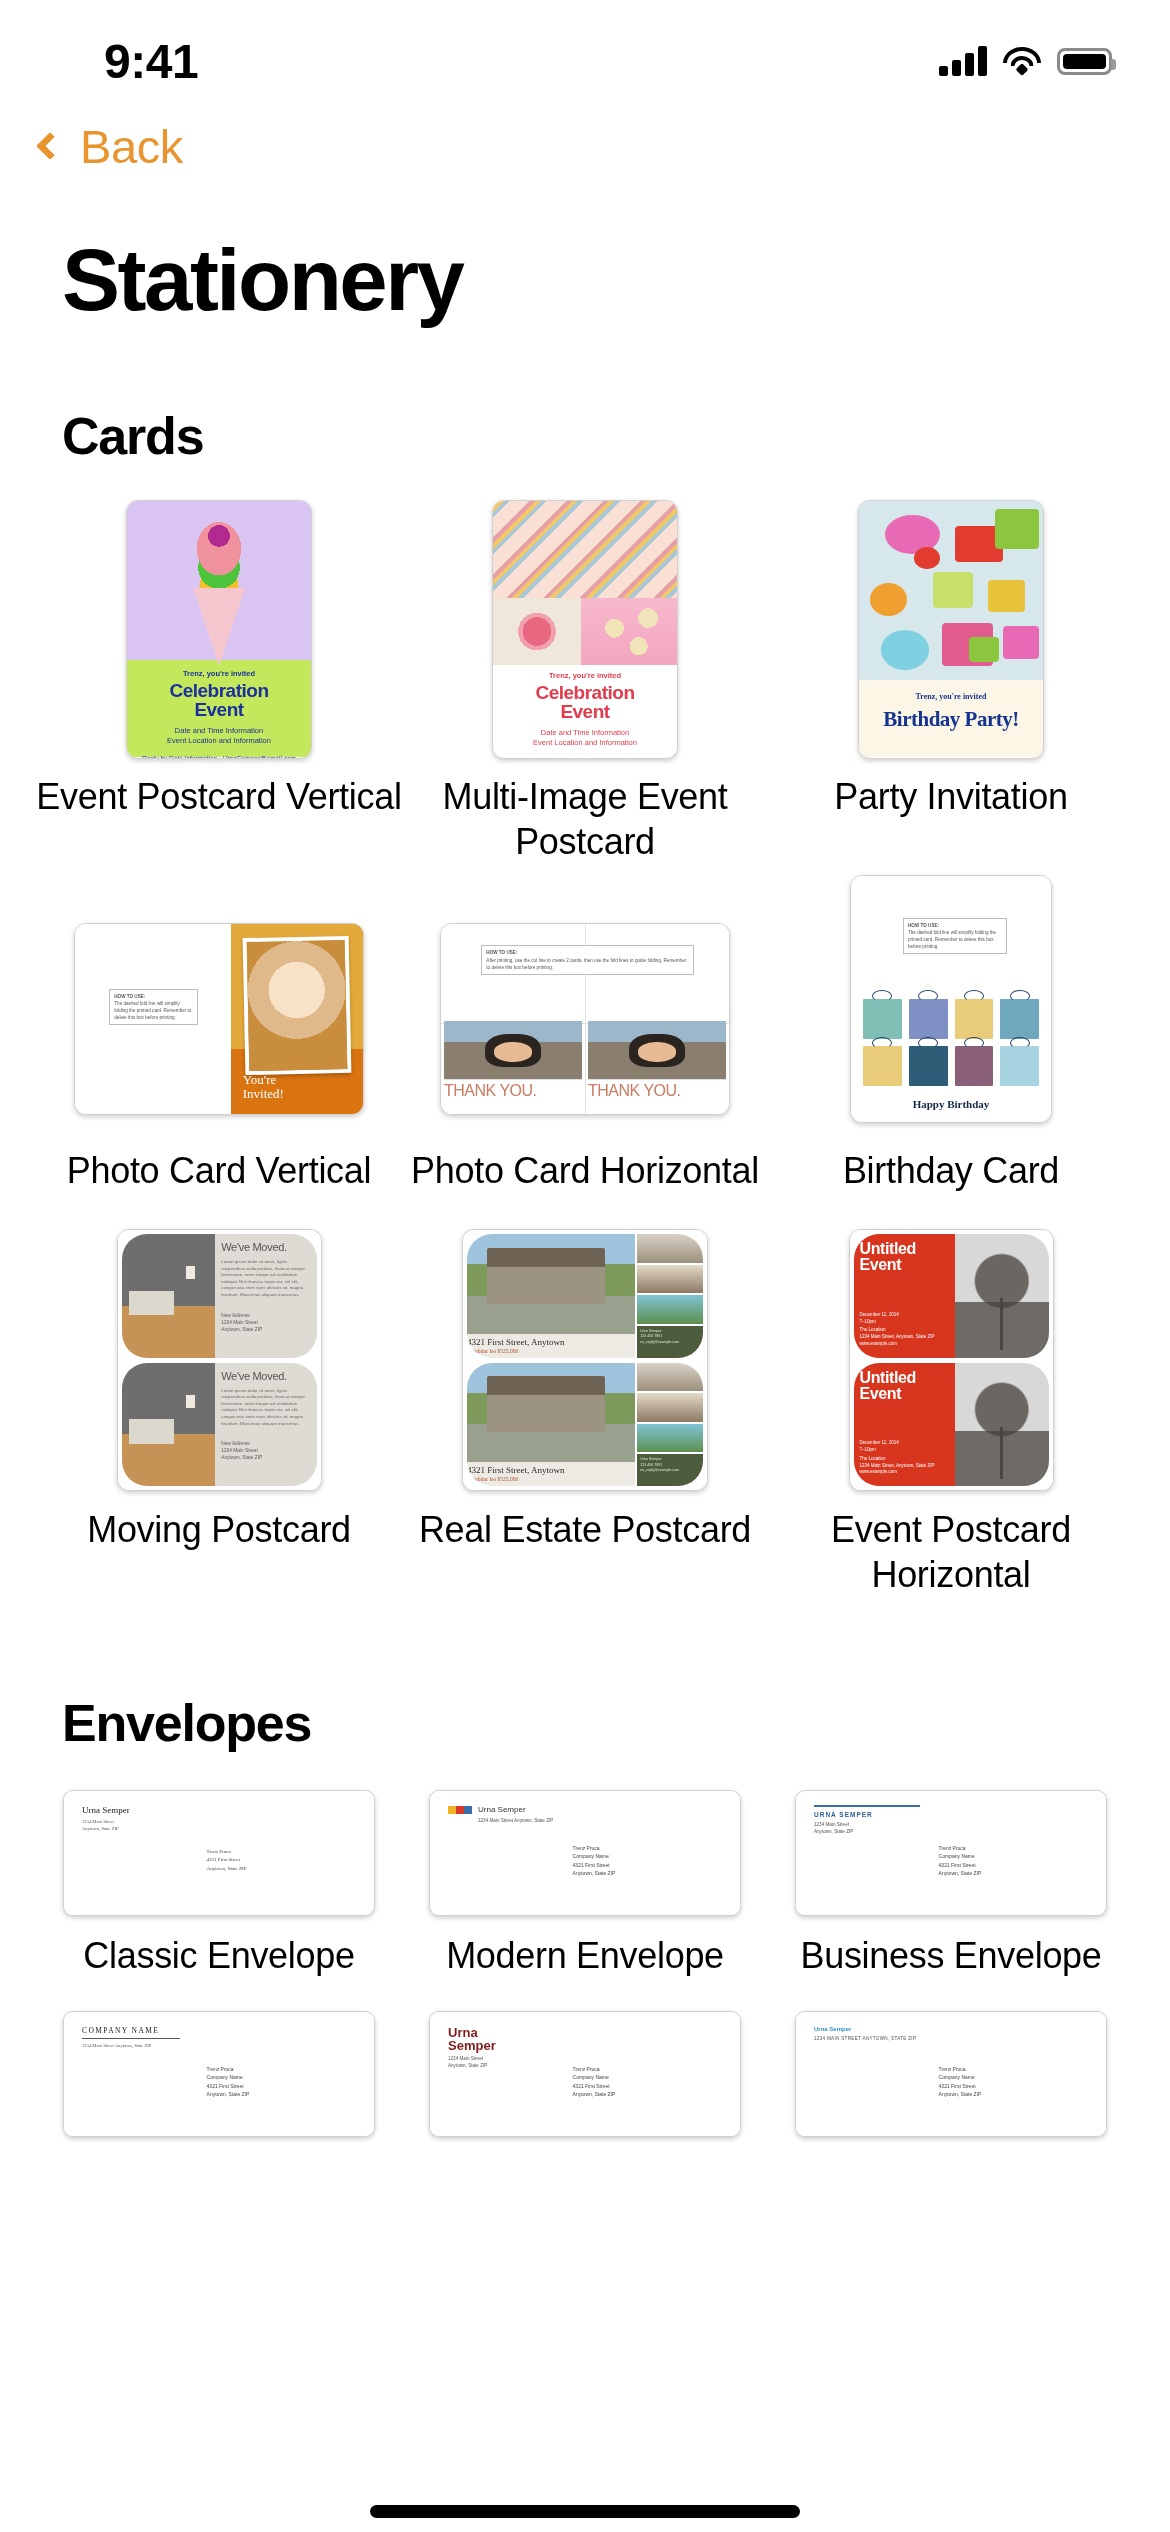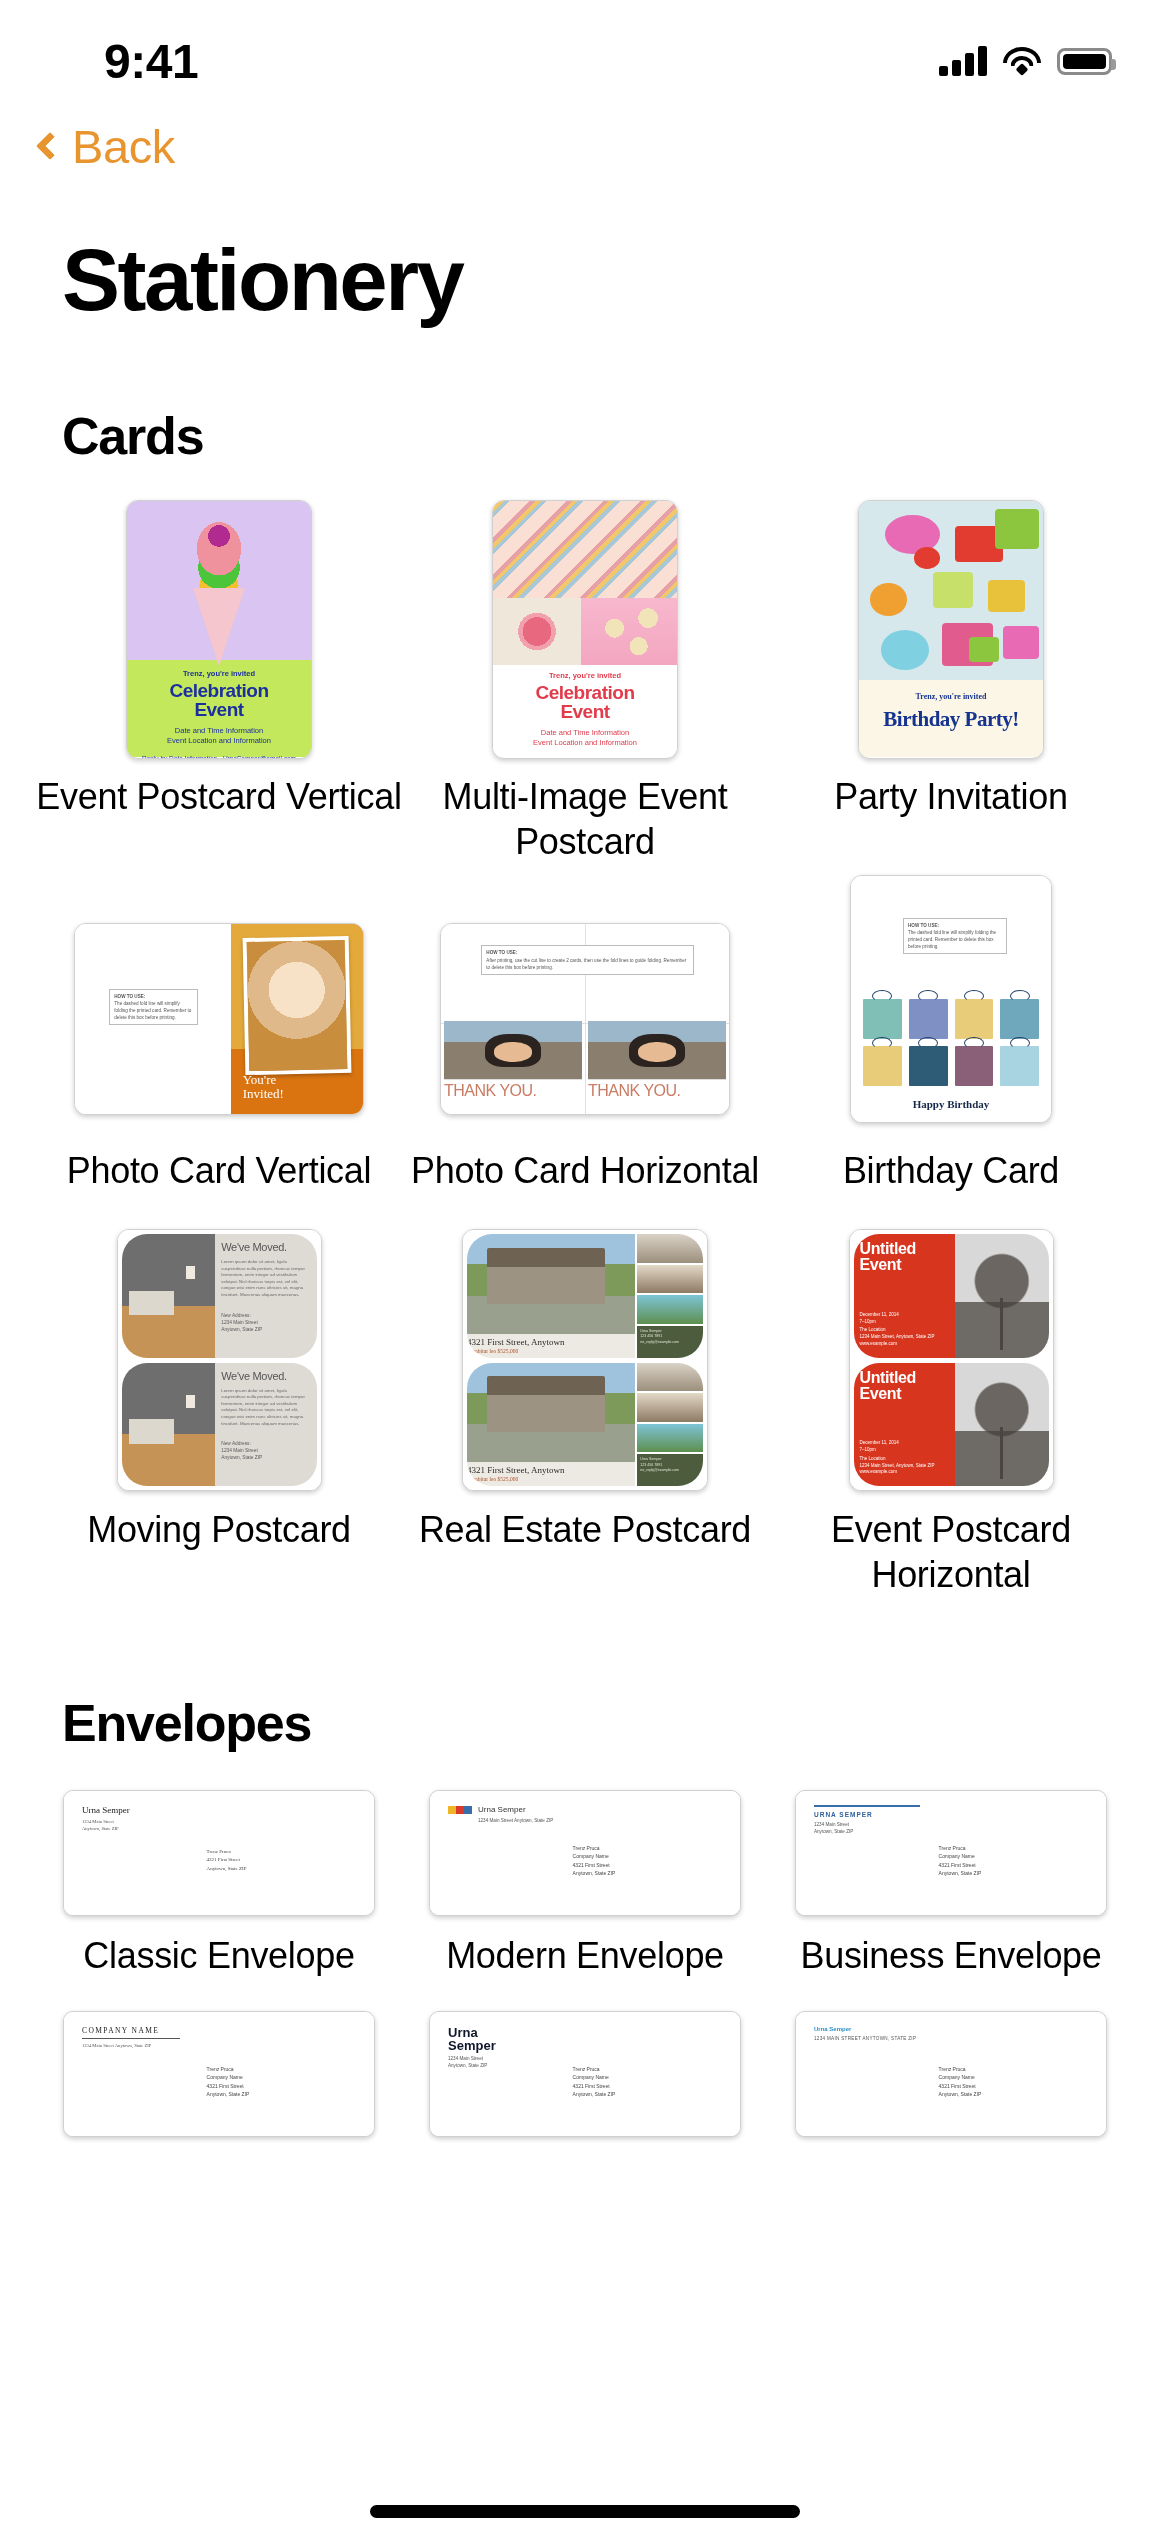--- a/index.html
+++ b/index.html
@@ -36,21 +36,21 @@
   .wifi span.c { width:9px; height:9px; top:18px; border-radius:2px;
                  border:none; background:#000; transform: translateX(-50%) rotate(45deg); }
   .battery { width: 55px; height: 27px; border:3px solid #8a8a8a; border-radius:8px;
              position: relative; padding: 3px; }
   .battery .fill { width: 100%; height: 100%; background: #000; border-radius: 4px; }
   .battery::after { content:""; position:absolute; right:-7px; top:8px;
                     width:5px; height:11px; background:#9a9a9a; border-radius:0 3px 3px 0; }
 
   
   .navbar { height: 92px; display:flex; align-items:center; padding-left: 26px; }
-  .back-btn { display:flex; align-items:center; gap: 12px; cursor: pointer; }
+  .back-btn { display:flex; align-items:center; gap: 20px; cursor: pointer; }
   .chev { width: 20px; height: 20px; border-left: 7px solid #E8952F;
           border-bottom: 7px solid #E8952F; transform: rotate(45deg);
           margin-left: 14px; border-radius: 2px; }
   .back-label { font-size: 47px; color: #E8952F; letter-spacing: -0.4px; }
 
   
   .page-title { font-size: 87px; font-weight: bold; color: #000;
                 letter-spacing: -2.5px; padding: 38px 0 0 62px; }
   .section-title { font-size: 52px; font-weight: bold; color: #000;
                    letter-spacing: -1.2px; padding-left: 62px; }
@@ -222,21 +222,21 @@
   .ef-name-serif { font-family:"Liberation Serif", serif; font-size: 9px; color:#222; }
   .ef-name-sans  { font-size: 8px; color:#333; }
   .ef-small { font-size: 4.6px; line-height:1.55; color:#555; margin-top:3px; }
   .et-line { font-size: 5px; line-height:1.7; color:#444; }
   .et-serif { font-family:"Liberation Serif", serif; }
   .logo-blocks { display:inline-flex; gap:0; vertical-align:middle; margin-right:6px; }
   .logo-blocks i { width:8px; height:8px; display:block; }
   .rule-blue { width: 106px; height: 2px; background:#3a6ea8; margin-bottom: 4px; }
   .name-blue { font-size: 6.5px; font-weight:bold; color:#2f5f9e; letter-spacing:1px; }
   .rule-thin { width: 98px; height:1px; background:#555; margin-top:3px; }
-  .name-pink { font-size: 13px; font-weight:bold; color:#0f172a; line-height:1.0; }
+  .name-pink { font-size: 13px; font-weight:bold; color:#7f1d1d; line-height:1.0; }
   .name-cyan { font-size: 6px; font-weight:bold; color:#2f8fc9; }
   .name-caps-serif { font-family:"Liberation Serif", serif; font-size:7.5px;
                      letter-spacing:1.4px; color:#222; }
 
   
   .home-indicator { position:absolute; bottom: 14px; left:50%;
                     transform:translateX(-50%); width: 430px; height: 13px;
                     background:#000; border-radius: 8px; }
 </style>
 </head>

